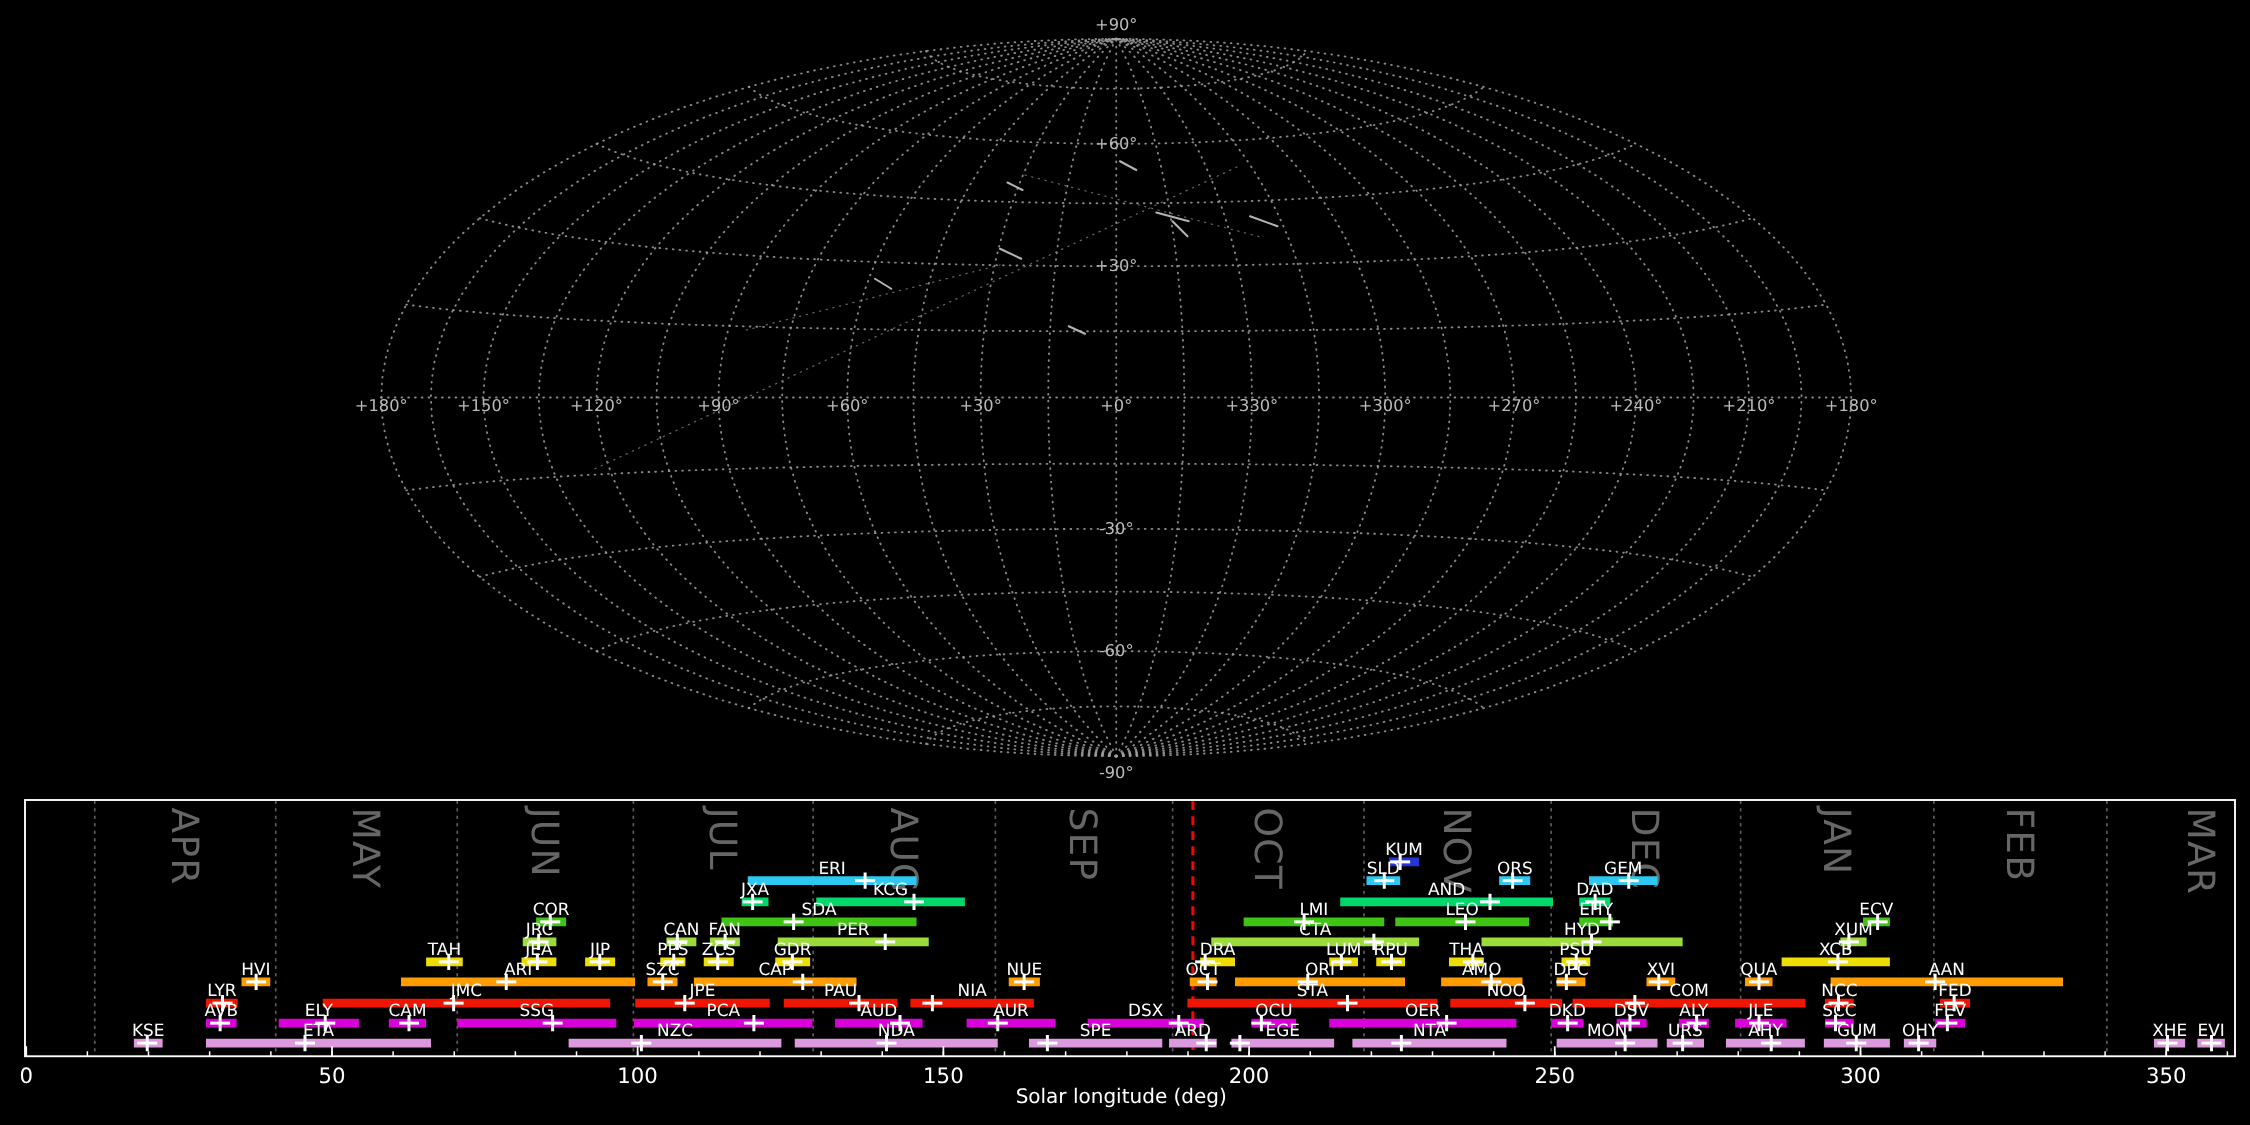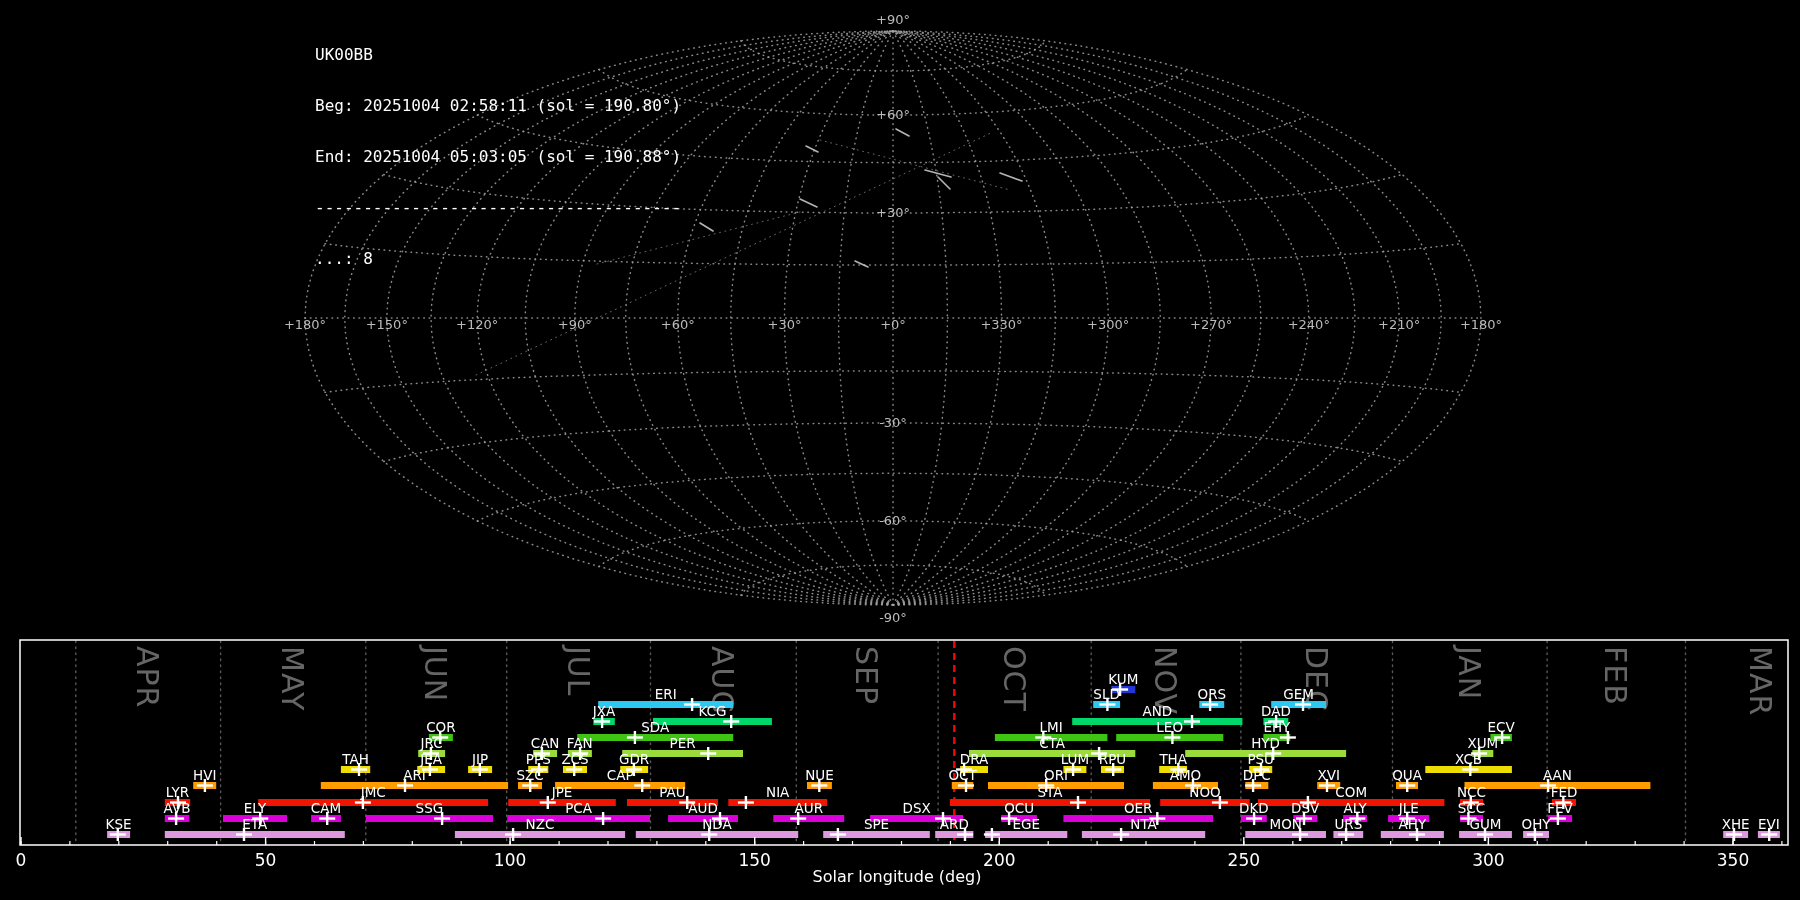--- a/index.html
+++ b/index.html
@@ -6,27 +6,20 @@
   #stage{position:relative;width:1800px;height:900px;background:#000;}
   #header{position:absolute;left:315px;top:12px;color:#fff;
     font-family:"DejaVu Sans Mono","Liberation Mono",monospace;
     font-size:16px;line-height:17px;white-space:pre;}
   svg text{font-family:"DejaVu Sans","Liberation Sans",sans-serif;}
 </style>
 </head>
 <body>
 
 <div id="stage">
-  <div id="header">
-    <div>UK00BB</div>
-    <div>Beg: 20251004 02:58:11 (sol = 190.80°)</div>
-    <div>End: 20251004 05:03:05 (sol = 190.88°)</div>
-    <div>--------------------------------------</div>
-    <div>...: 8</div>
-  </div>
 
   <svg id="fig" width="1800" height="900" viewBox="0 0 1800 900">
     <g id="skymap">
         <polyline points="740.8,595.2 741.4,594.3 742.0,593.4 742.8,592.4 743.7,591.5 744.6,590.7 745.6,589.8 746.8,588.9 748.0,588.1 749.3,587.2 750.7,586.4 752.2,585.6 753.7,584.8 755.4,584.0 757.1,583.2 758.9,582.4 760.8,581.7 762.7,581.0 764.7,580.2 766.8,579.5 769.0,578.9 771.2,578.2 773.5,577.5 775.9,576.9 778.3,576.3 780.8,575.7 783.3,575.1 785.9,574.5 788.6,573.9 791.3,573.4 794.1,572.9 796.9,572.4 799.7,571.9 802.7,571.4 805.6,570.9 808.6,570.5 811.7,570.1 814.7,569.7 817.9,569.3 821.0,568.9 824.2,568.6 827.5,568.2 830.7,567.9 834.0,567.6 837.3,567.3 840.7,567.0 844.1,566.8 847.5,566.6 850.9,566.3 854.3,566.1 857.8,566.0 861.2,565.8 864.7,565.6 868.2,565.5 871.8,565.4 875.3,565.3 878.8,565.2 882.4,565.2 885.9,565.1 889.4,565.1 893.0,565.1 896.6,565.1 900.1,565.1 903.6,565.2 907.2,565.2 910.7,565.3 914.2,565.4 917.8,565.5 921.3,565.6 924.8,565.8 928.2,566.0 931.7,566.1 935.1,566.3 938.5,566.6 941.9,566.8 945.3,567.0 948.7,567.3 952.0,567.6 955.3,567.9 958.5,568.2 961.8,568.6 965.0,568.9 968.1,569.3 971.3,569.7 974.3,570.1 977.4,570.5 980.4,570.9 983.3,571.4 986.3,571.9 989.1,572.4 991.9,572.9 994.7,573.4 997.4,573.9 1000.1,574.5 1002.7,575.1 1005.2,575.7 1007.7,576.3 1010.1,576.9 1012.5,577.5 1014.8,578.2 1017.0,578.9 1019.2,579.5 1021.3,580.2 1023.3,581.0 1025.2,581.7 1027.1,582.4 1028.9,583.2 1030.6,584.0 1032.3,584.8 1033.8,585.6 1035.3,586.4 1036.7,587.2 1038.0,588.1 1039.2,588.9 1040.4,589.8 1041.4,590.7 1042.3,591.5 1043.2,592.4 1044.0,593.4 1044.6,594.3 1045.2,595.2" fill="none" stroke="#a0a0a0" stroke-width="1.5" stroke-dasharray="0.6 4.8" stroke-linecap="round" opacity="0.85"></polyline>
         <polyline points="599.0,566.5 601.0,564.9 603.2,563.4 605.5,561.8 608.0,560.3 610.6,558.8 613.4,557.4 616.3,555.9 619.3,554.6 622.5,553.2 625.8,551.9 629.2,550.6 632.8,549.3 636.4,548.1 640.2,546.9 644.1,545.7 648.2,544.6 652.3,543.5 656.5,542.4 660.8,541.3 665.3,540.3 669.8,539.3 674.4,538.4 679.1,537.4 683.9,536.5 688.8,535.6 693.7,534.8 698.8,533.9 703.9,533.2 709.1,532.4 714.3,531.6 719.6,530.9 725.0,530.2 730.5,529.6 736.0,528.9 741.6,528.3 747.2,527.7 752.9,527.2 758.6,526.6 764.4,526.1 770.2,525.6 776.1,525.2 782.0,524.7 787.9,524.3 793.9,523.9 799.9,523.6 806.0,523.2 812.1,522.9 818.2,522.6 824.3,522.3 830.5,522.1 836.7,521.9 842.9,521.7 849.1,521.5 855.4,521.4 861.6,521.2 867.9,521.1 874.2,521.0 880.4,521.0 886.7,521.0 893.0,520.9 899.3,521.0 905.6,521.0 911.8,521.0 918.1,521.1 924.4,521.2 930.6,521.4 936.9,521.5 943.1,521.7 949.3,521.9 955.5,522.1 961.7,522.3 967.8,522.6 973.9,522.9 980.0,523.2 986.1,523.6 992.1,523.9 998.1,524.3 1004.0,524.7 1009.9,525.2 1015.8,525.6 1021.6,526.1 1027.4,526.6 1033.1,527.2 1038.8,527.7 1044.4,528.3 1050.0,528.9 1055.5,529.6 1061.0,530.2 1066.4,530.9 1071.7,531.6 1076.9,532.4 1082.1,533.2 1087.2,533.9 1092.3,534.8 1097.2,535.6 1102.1,536.5 1106.9,537.4 1111.6,538.4 1116.2,539.3 1120.7,540.3 1125.2,541.3 1129.5,542.4 1133.7,543.5 1137.8,544.6 1141.9,545.7 1145.8,546.9 1149.6,548.1 1153.2,549.3 1156.8,550.6 1160.2,551.9 1163.5,553.2 1166.7,554.6 1169.7,555.9 1172.6,557.4 1175.4,558.8 1178.0,560.3 1180.5,561.8 1182.8,563.4 1185.0,564.9 1187.0,566.5" fill="none" stroke="#a0a0a0" stroke-width="1.5" stroke-dasharray="0.6 4.8" stroke-linecap="round" opacity="0.85"></polyline>
         <polyline points="477.2,520.9 481.2,519.1 485.3,517.3 489.5,515.5 494.0,513.8 498.6,512.2 503.3,510.6 508.2,509.0 513.3,507.5 518.4,506.0 523.8,504.6 529.2,503.2 534.8,501.8 540.5,500.5 546.3,499.3 552.2,498.0 558.3,496.8 564.4,495.7 570.7,494.6 577.0,493.5 583.5,492.4 590.1,491.4 596.7,490.4 603.5,489.5 610.3,488.6 617.2,487.7 624.2,486.8 631.3,486.0 638.4,485.2 645.7,484.4 653.0,483.7 660.3,483.0 667.7,482.3 675.2,481.7 682.8,481.0 690.4,480.4 698.1,479.9 705.8,479.3 713.6,478.8 721.4,478.3 729.3,477.8 737.2,477.4 745.2,477.0 753.2,476.6 761.2,476.2 769.3,475.8 777.4,475.5 785.5,475.2 793.7,474.9 801.8,474.7 810.1,474.4 818.3,474.2 826.5,474.0 834.8,473.9 843.1,473.7 851.4,473.6 859.7,473.5 868.0,473.4 876.3,473.4 884.7,473.3 893.0,473.3 901.3,473.3 909.7,473.4 918.0,473.4 926.3,473.5 934.6,473.6 942.9,473.7 951.2,473.9 959.5,474.0 967.7,474.2 975.9,474.4 984.2,474.7 992.3,474.9 1000.5,475.2 1008.6,475.5 1016.7,475.8 1024.8,476.2 1032.8,476.6 1040.8,477.0 1048.8,477.4 1056.7,477.8 1064.6,478.3 1072.4,478.8 1080.2,479.3 1087.9,479.9 1095.6,480.4 1103.2,481.0 1110.8,481.7 1118.3,482.3 1125.7,483.0 1133.0,483.7 1140.3,484.4 1147.6,485.2 1154.7,486.0 1161.8,486.8 1168.8,487.7 1175.7,488.6 1182.5,489.5 1189.3,490.4 1195.9,491.4 1202.5,492.4 1209.0,493.5 1215.3,494.6 1221.6,495.7 1227.7,496.8 1233.8,498.0 1239.7,499.3 1245.5,500.5 1251.2,501.8 1256.8,503.2 1262.2,504.6 1267.6,506.0 1272.7,507.5 1277.8,509.0 1282.7,510.6 1287.4,512.2 1292.0,513.8 1296.5,515.5 1300.7,517.3 1304.8,519.1 1308.8,520.9" fill="none" stroke="#a0a0a0" stroke-width="1.5" stroke-dasharray="0.6 4.8" stroke-linecap="round" opacity="0.85"></polyline>
         <polyline points="383.8,461.5 389.6,459.9 395.6,458.4 401.8,456.9 408.0,455.4 414.5,454.0 421.0,452.7 427.7,451.4 434.5,450.1 441.4,448.9 448.4,447.7 455.6,446.6 462.8,445.5 470.2,444.4 477.7,443.4 485.3,442.4 493.0,441.4 500.7,440.5 508.6,439.6 516.6,438.7 524.6,437.9 532.7,437.1 541.0,436.3 549.3,435.5 557.6,434.8 566.1,434.1 574.6,433.4 583.2,432.8 591.9,432.2 600.6,431.6 609.4,431.0 618.3,430.5 627.2,429.9 636.2,429.4 645.2,428.9 654.3,428.5 663.5,428.0 672.7,427.6 681.9,427.2 691.2,426.8 700.5,426.5 709.9,426.1 719.3,425.8 728.8,425.5 738.2,425.2 747.8,425.0 757.3,424.7 766.9,424.5 776.5,424.3 786.1,424.1 795.7,423.9 805.4,423.7 815.1,423.6 824.8,423.5 834.5,423.4 844.2,423.3 854.0,423.2 863.7,423.1 873.5,423.1 883.2,423.1 893.0,423.0 902.8,423.1 912.5,423.1 922.3,423.1 932.0,423.2 941.8,423.3 951.5,423.4 961.2,423.5 970.9,423.6 980.6,423.7 990.3,423.9 999.9,424.1 1009.5,424.3 1019.1,424.5 1028.7,424.7 1038.2,425.0 1047.8,425.2 1057.2,425.5 1066.7,425.8 1076.1,426.1 1085.5,426.5 1094.8,426.8 1104.1,427.2 1113.3,427.6 1122.5,428.0 1131.7,428.5 1140.8,428.9 1149.8,429.4 1158.8,429.9 1167.7,430.5 1176.6,431.0 1185.4,431.6 1194.1,432.2 1202.8,432.8 1211.4,433.4 1219.9,434.1 1228.4,434.8 1236.7,435.5 1245.0,436.3 1253.3,437.1 1261.4,437.9 1269.4,438.7 1277.4,439.6 1285.3,440.5 1293.0,441.4 1300.7,442.4 1308.3,443.4 1315.8,444.4 1323.2,445.5 1330.4,446.6 1337.6,447.7 1344.6,448.9 1351.5,450.1 1358.3,451.4 1365.0,452.7 1371.5,454.0 1378.0,455.4 1384.2,456.9 1390.4,458.4 1396.4,459.9 1402.2,461.5" fill="none" stroke="#a0a0a0" stroke-width="1.5" stroke-dasharray="0.6 4.8" stroke-linecap="round" opacity="0.85"></polyline>
         <polyline points="325.0,392.3 332.3,391.4 339.6,390.5 347.1,389.6 354.7,388.8 362.4,388.0 370.1,387.2 378.0,386.5 386.0,385.8 394.1,385.1 402.3,384.4 410.6,383.8 419.0,383.2 427.4,382.6 436.0,382.0 444.6,381.5 453.4,380.9 462.2,380.4 471.1,379.9 480.0,379.5 489.1,379.0 498.2,378.6 507.4,378.1 516.7,377.7 526.0,377.3 535.4,376.9 544.9,376.6 554.4,376.2 564.0,375.9 573.7,375.6 583.4,375.3 593.2,375.0 603.0,374.7 612.9,374.4 622.9,374.1 632.8,373.9 642.9,373.7 653.0,373.4 663.1,373.2 673.2,373.0 683.4,372.8 693.7,372.6 704.0,372.5 714.3,372.3 724.6,372.1 735.0,372.0 745.4,371.9 755.8,371.7 766.3,371.6 776.8,371.5 787.3,371.4 797.8,371.3 808.3,371.3 818.9,371.2 829.4,371.1 840.0,371.1 850.6,371.0 861.2,371.0 871.8,371.0 882.4,371.0 893.0,371.0 903.6,371.0 914.2,371.0 924.8,371.0 935.4,371.0 946.0,371.1 956.6,371.1 967.1,371.2 977.7,371.3 988.2,371.3 998.7,371.4 1009.2,371.5 1019.7,371.6 1030.2,371.7 1040.6,371.9 1051.0,372.0 1061.4,372.1 1071.7,372.3 1082.0,372.5 1092.3,372.6 1102.6,372.8 1112.8,373.0 1122.9,373.2 1133.0,373.4 1143.1,373.7 1153.2,373.9 1163.1,374.1 1173.1,374.4 1183.0,374.7 1192.8,375.0 1202.6,375.3 1212.3,375.6 1222.0,375.9 1231.6,376.2 1241.1,376.6 1250.6,376.9 1260.0,377.3 1269.3,377.7 1278.6,378.1 1287.8,378.6 1296.9,379.0 1306.0,379.5 1314.9,379.9 1323.8,380.4 1332.6,380.9 1341.4,381.5 1350.0,382.0 1358.6,382.6 1367.0,383.2 1375.4,383.8 1383.7,384.4 1391.9,385.1 1400.0,385.8 1408.0,386.5 1415.9,387.2 1423.6,388.0 1431.3,388.8 1438.9,389.6 1446.4,390.5 1453.7,391.4 1461.0,392.3" fill="none" stroke="#a0a0a0" stroke-width="1.5" stroke-dasharray="0.6 4.8" stroke-linecap="round" opacity="0.85"></polyline>
         <polyline points="305.0,318.0 312.7,318.0 320.6,318.0 328.5,318.0 336.6,318.0 344.7,318.0 352.9,318.0 361.3,318.0 369.7,318.0 378.2,318.0 386.8,318.0 395.5,318.0 404.2,318.0 413.1,318.0 422.0,318.0 431.0,318.0 440.1,318.0 449.3,318.0 458.5,318.0 467.8,318.0 477.2,318.0 486.7,318.0 496.2,318.0 505.8,318.0 515.5,318.0 525.2,318.0 535.0,318.0 544.9,318.0 554.8,318.0 564.7,318.0 574.8,318.0 584.9,318.0 595.0,318.0 605.2,318.0 615.4,318.0 625.7,318.0 636.0,318.0 646.4,318.0 656.8,318.0 667.3,318.0 677.8,318.0 688.3,318.0 698.9,318.0 709.5,318.0 720.1,318.0 730.8,318.0 741.5,318.0 752.2,318.0 762.9,318.0 773.7,318.0 784.5,318.0 795.3,318.0 806.1,318.0 816.9,318.0 827.8,318.0 838.6,318.0 849.5,318.0 860.4,318.0 871.2,318.0 882.1,318.0 893.0,318.0 903.9,318.0 914.8,318.0 925.6,318.0 936.5,318.0 947.4,318.0 958.2,318.0 969.1,318.0 979.9,318.0 990.7,318.0 1001.5,318.0 1012.3,318.0 1023.1,318.0 1033.8,318.0 1044.5,318.0 1055.2,318.0 1065.9,318.0 1076.5,318.0 1087.1,318.0 1097.7,318.0 1108.2,318.0 1118.7,318.0 1129.2,318.0 1139.6,318.0 1150.0,318.0 1160.3,318.0 1170.6,318.0 1180.8,318.0 1191.0,318.0 1201.1,318.0 1211.2,318.0 1221.3,318.0 1231.2,318.0 1241.1,318.0 1251.0,318.0 1260.8,318.0 1270.5,318.0 1280.2,318.0 1289.8,318.0 1299.3,318.0 1308.8,318.0 1318.2,318.0 1327.5,318.0 1336.7,318.0 1345.9,318.0 1355.0,318.0 1364.0,318.0 1372.9,318.0 1381.8,318.0 1390.5,318.0 1399.2,318.0 1407.8,318.0 1416.3,318.0 1424.7,318.0 1433.1,318.0 1441.3,318.0 1449.4,318.0 1457.5,318.0 1465.4,318.0 1473.3,318.0 1481.0,318.0" fill="none" stroke="#a0a0a0" stroke-width="1.5" stroke-dasharray="0.6 4.8" stroke-linecap="round" opacity="0.85"></polyline>
         <polyline points="325.0,243.7 332.3,244.6 339.6,245.5 347.1,246.4 354.7,247.2 362.4,248.0 370.1,248.8 378.0,249.5 386.0,250.2 394.1,250.9 402.3,251.6 410.6,252.2 419.0,252.8 427.4,253.4 436.0,254.0 444.6,254.5 453.4,255.1 462.2,255.6 471.1,256.1 480.0,256.5 489.1,257.0 498.2,257.4 507.4,257.9 516.7,258.3 526.0,258.7 535.4,259.1 544.9,259.4 554.4,259.8 564.0,260.1 573.7,260.4 583.4,260.7 593.2,261.0 603.0,261.3 612.9,261.6 622.9,261.9 632.8,262.1 642.9,262.3 653.0,262.6 663.1,262.8 673.2,263.0 683.4,263.2 693.7,263.4 704.0,263.5 714.3,263.7 724.6,263.9 735.0,264.0 745.4,264.1 755.8,264.3 766.3,264.4 776.8,264.5 787.3,264.6 797.8,264.7 808.3,264.7 818.9,264.8 829.4,264.9 840.0,264.9 850.6,265.0 861.2,265.0 871.8,265.0 882.4,265.0 893.0,265.0 903.6,265.0 914.2,265.0 924.8,265.0 935.4,265.0 946.0,264.9 956.6,264.9 967.1,264.8 977.7,264.7 988.2,264.7 998.7,264.6 1009.2,264.5 1019.7,264.4 1030.2,264.3 1040.6,264.1 1051.0,264.0 1061.4,263.9 1071.7,263.7 1082.0,263.5 1092.3,263.4 1102.6,263.2 1112.8,263.0 1122.9,262.8 1133.0,262.6 1143.1,262.3 1153.2,262.1 1163.1,261.9 1173.1,261.6 1183.0,261.3 1192.8,261.0 1202.6,260.7 1212.3,260.4 1222.0,260.1 1231.6,259.8 1241.1,259.4 1250.6,259.1 1260.0,258.7 1269.3,258.3 1278.6,257.9 1287.8,257.4 1296.9,257.0 1306.0,256.5 1314.9,256.1 1323.8,255.6 1332.6,255.1 1341.4,254.5 1350.0,254.0 1358.6,253.4 1367.0,252.8 1375.4,252.2 1383.7,251.6 1391.9,250.9 1400.0,250.2 1408.0,249.5 1415.9,248.8 1423.6,248.0 1431.3,247.2 1438.9,246.4 1446.4,245.5 1453.7,244.6 1461.0,243.7" fill="none" stroke="#a0a0a0" stroke-width="1.5" stroke-dasharray="0.6 4.8" stroke-linecap="round" opacity="0.85"></polyline>

